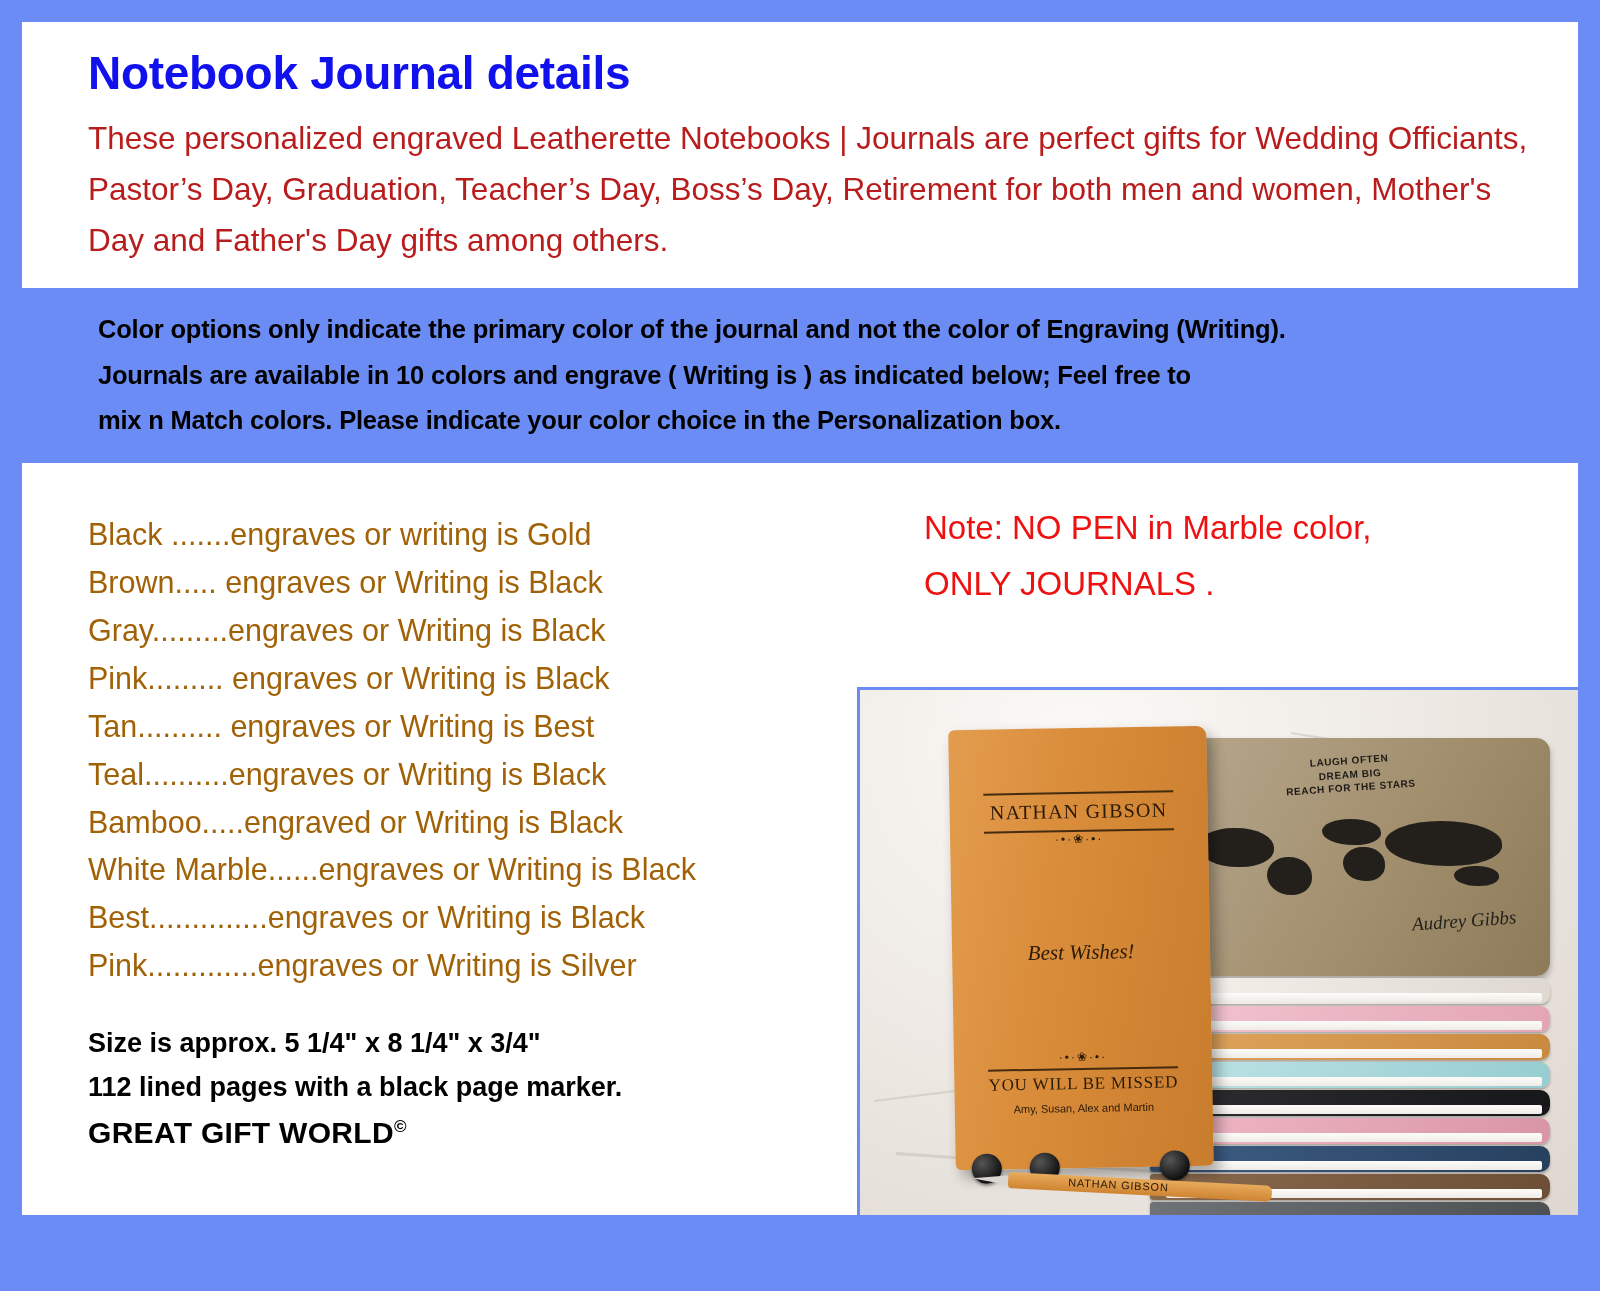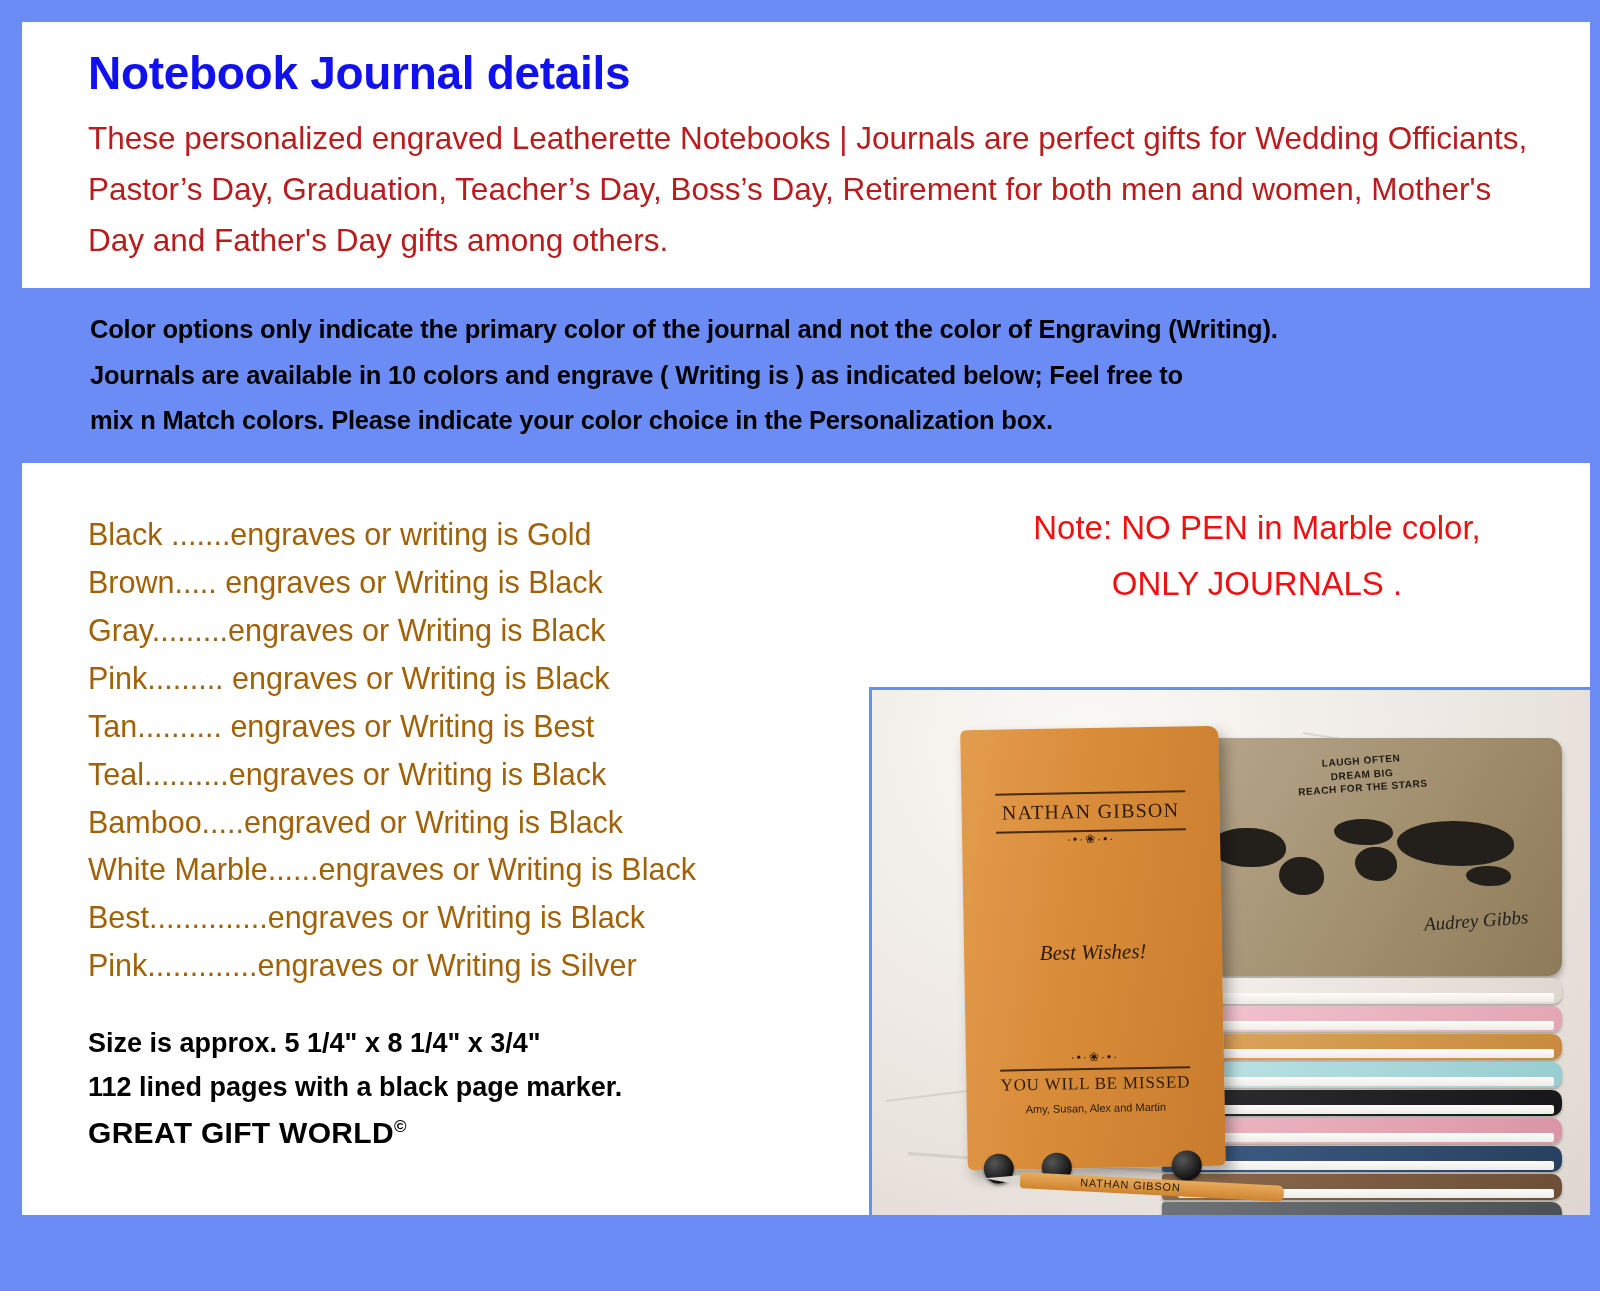--- a/index.html
+++ b/index.html
@@ -12,21 +12,21 @@
     height: 1291px;
     font-family: "Liberation Sans", sans-serif;
     overflow: hidden;
   }
   #page {
     position: relative;
     width: 1600px;
     height: 1291px;
     background: #6b8cf5;
     box-sizing: border-box;
-    padding: 22px 10px 0 22px;
+    padding: 22px 22px 0 22px;
   }
 
   
   .panel-top {
     background: #ffffff;
     padding: 18px 36px 22px 66px;
     box-sizing: border-box;
   }
   .title {
     color: #1111ee;
@@ -43,21 +43,21 @@
     margin: 0;
   }
 
   
   .band-blue {
     background: #6b8cf5;
     padding: 26px 30px 26px 66px;
     box-sizing: border-box;
   }
   .band-blue p {
-    margin: 0 0 14px 2px;
+    margin: 0 0 14px 10px;
     color: #000000;
     font-size: 25.5px;
     font-weight: bold;
     line-height: 1.25;
     letter-spacing: -0.2px;
   }
   .band-blue p:last-child { margin-bottom: 0; }
 
   
   .panel-bottom {
@@ -101,21 +101,20 @@
   }
   .brand sup {
     font-size: 17px;
     vertical-align: super;
   }
 
   .col-right {
     flex: 1 1 auto;
     padding-left: 36px;
     box-sizing: border-box;
-    text-align: center;
   }
   .note {
     color: #ee1111;
     font-size: 33px;
     line-height: 1.52;
     margin: 6px 0 0 0;
   }
 
   
   .photo {

